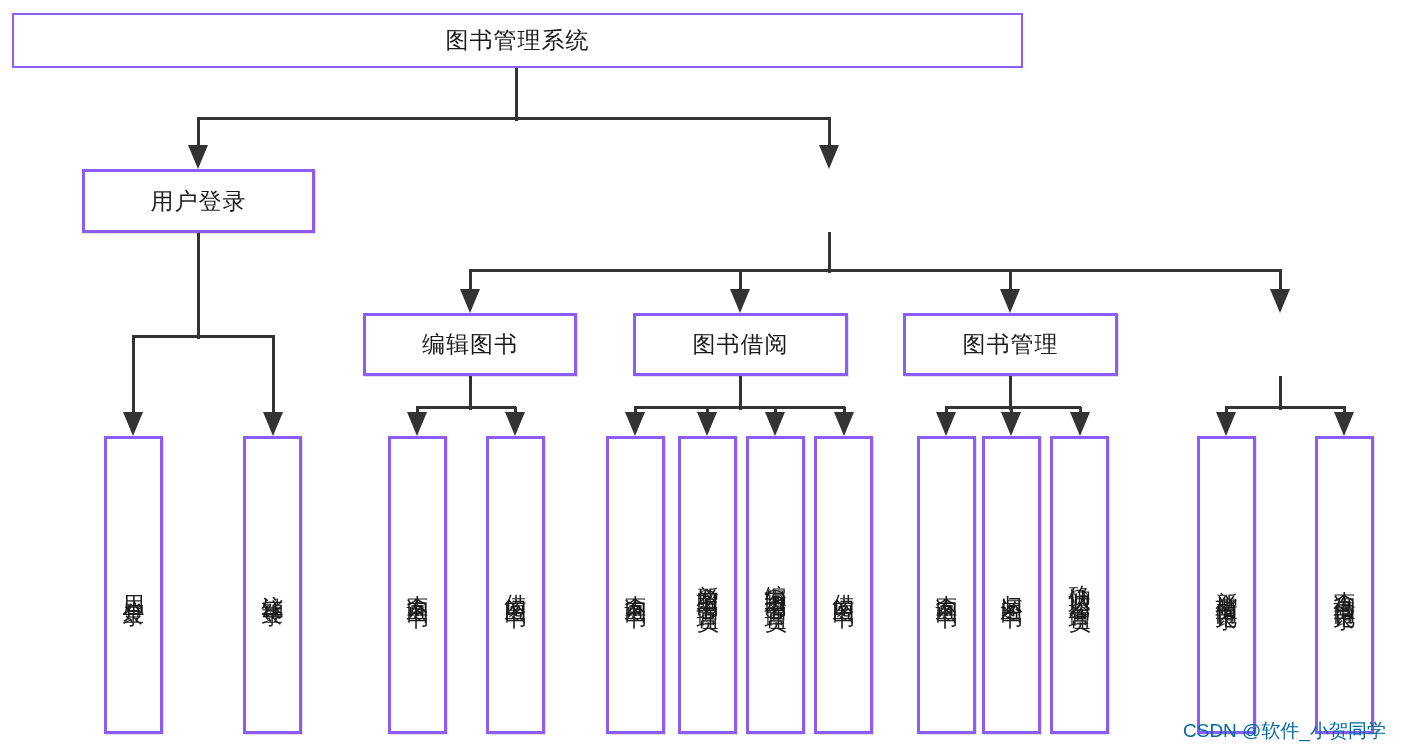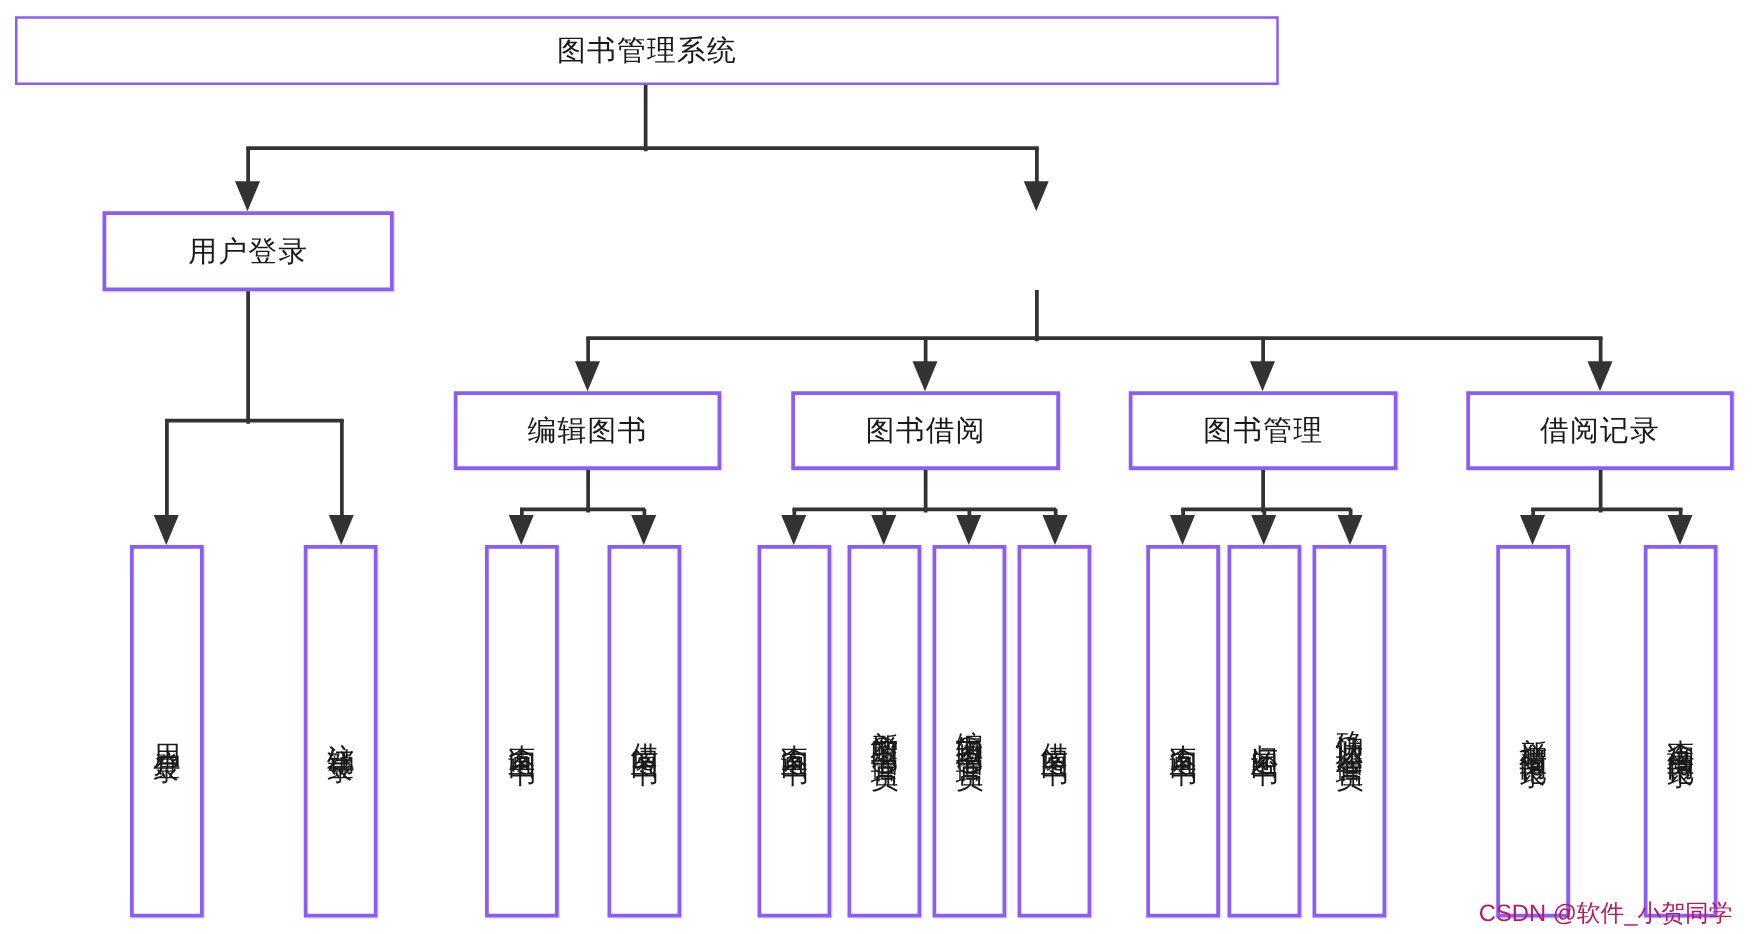--- a/index.html
+++ b/index.html
@@ -39,37 +39,36 @@
     width: 0; height: 0;
     border-left: 10px solid transparent;
     border-right: 10px solid transparent;
     border-top: 24px solid #333333;
   }
   .watermark {
     position: absolute;
     left: 1183px;
     top: 718px;
     font-size: 19px;
-    color: #be185d;
+    color: #0369a1;
     white-space: nowrap;
   }
 </style>
 </head>
 <body>
 
 <div id="stage">
 
   <div class="box root h" style="left:12px; top:13px; width:1011px; height:55px;">图书管理系统</div>
 
   <div class="box h" style="left:82px; top:169px; width:233px; height:64px;">用户登录</div>
 
   <div class="box h" style="left:363px; top:313px; width:214px; height:63px;">编辑图书</div>
   <div class="box h" style="left:633px; top:313px; width:215px; height:63px;">图书借阅</div>
   <div class="box h" style="left:903px; top:313px; width:215px; height:63px;">图书管理</div>
-  <div class="box h" style="left:1173px; top:313px; width:214px; height:63px;">借阅记录</div>
 
   <div class="box v" style="left:104px; top:436px; width:59px; height:298px;">
     <span>用户登录</span>
     </div>
   <div class="box v" style="left:243px; top:436px; width:59px; height:298px;">
     <span>注销登录</span>
     </div>
 
   <div class="box v" style="left:388px; top:436px; width:59px; height:298px;">
     <span>查询图书</span>

